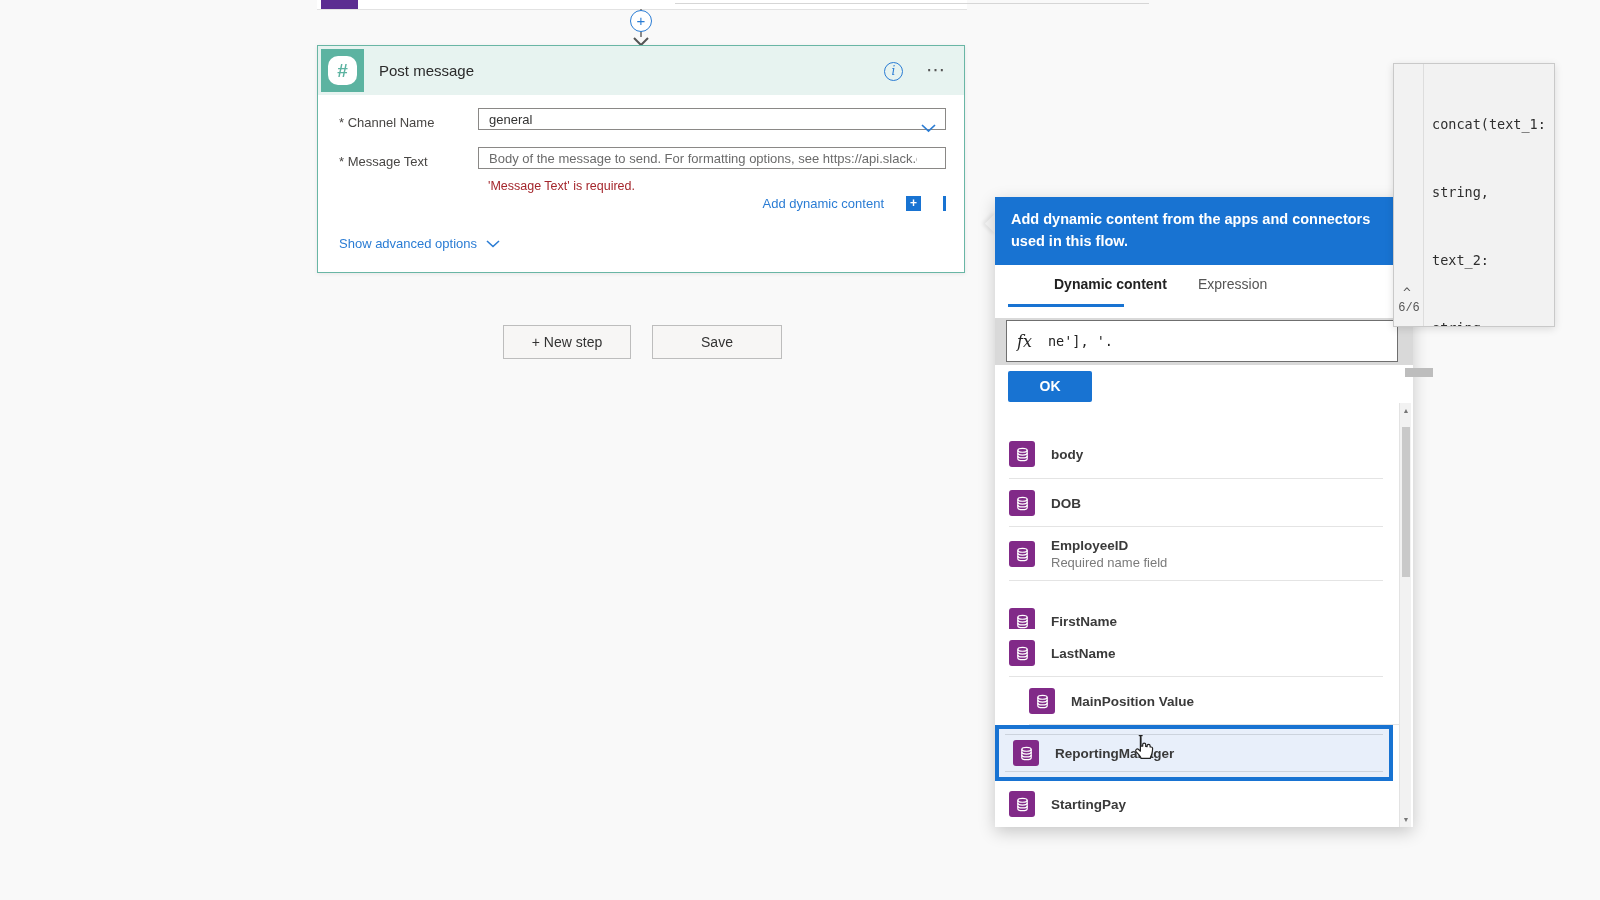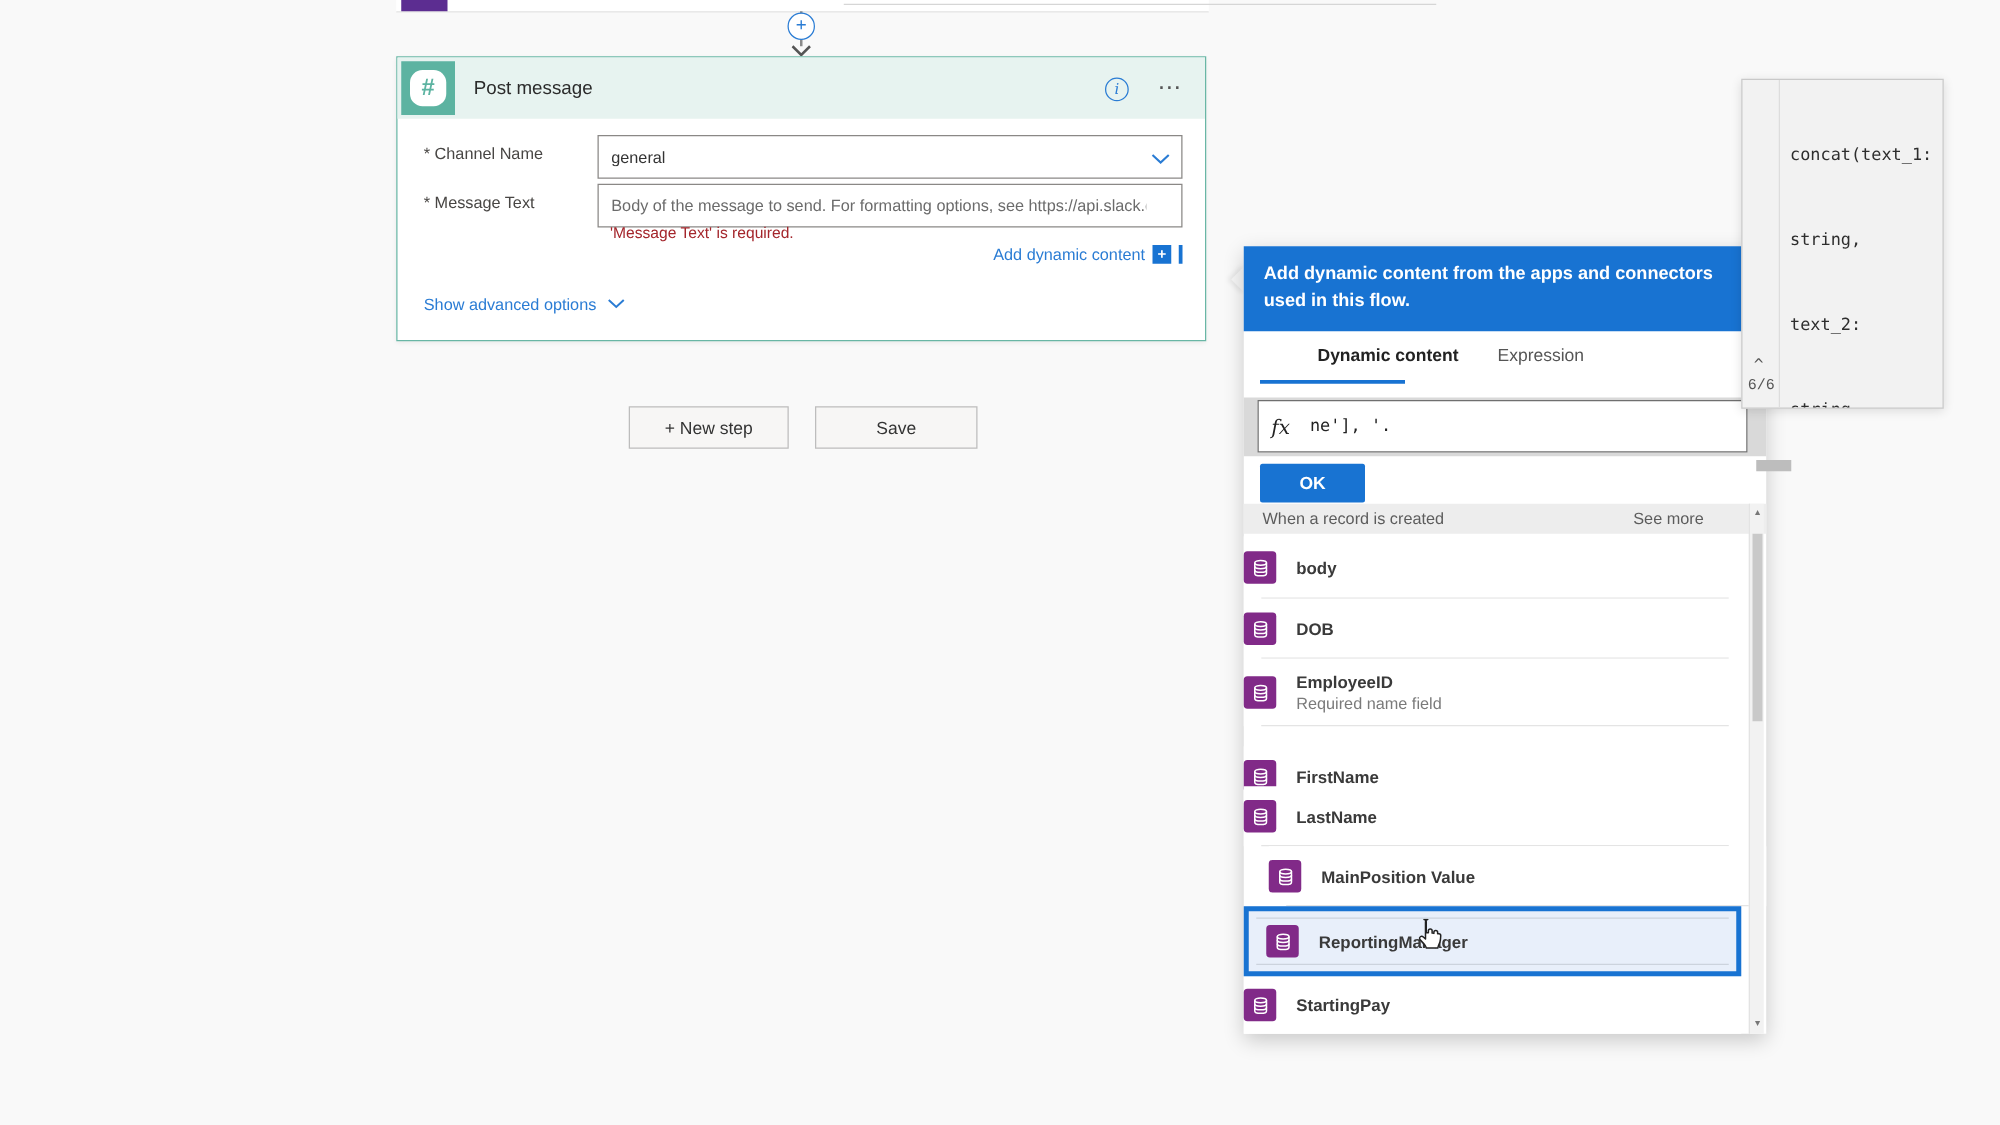--- a/index.html
+++ b/index.html
@@ -24,27 +24,27 @@
   .pm-header { position:absolute; left:0; top:0; width:100%; height:49px; background:#e7f3f0; }
   .pm-icon { position:absolute; left:3px; top:3px; width:43px; height:43px; background:#5cb3a1; display:flex; align-items:center; justify-content:center; }
   .pm-icon-blob { width:29px; height:29px; background:#fff; border-radius:10px; display:flex; align-items:center; justify-content:center;
                   color:#5cb3a1; font-weight:bold; font-size:19px; }
   .pm-title { position:absolute; left:61px; top:0; height:49px; line-height:49px; font-size:15px; color:#2b2b2b; }
   .info-icon { position:absolute; left:566px; top:16px; width:19px; height:19px; border:1.6px solid #2a7cd4; border-radius:50%;
                color:#2a7cd4; font-size:12px; line-height:16px; text-align:center; font-family:"DejaVu Serif",serif; font-style:italic; }
   .more-icon { position:absolute; left:608px; top:12px; font-size:19px; color:#555; letter-spacing:1px; }
 
   .f-label { position:absolute; left:21px; height:30px; line-height:30px; font-size:13px; color:#484644; }
-  .f-input-wrap { position:absolute; left:160px; width:468px; height:35px; }
+  .f-input-wrap { position:absolute; left:160px; width:468px; height:22px; }
   .f-input { width:100%; height:100%; border:1px solid #8a8886; background:#fff; font-family:"Liberation Sans",sans-serif;
              font-size:13px; color:#333; padding:0 28px 0 10px; outline:none; }
   .f-input::placeholder { color:#6b6b6b; opacity:1; }
   .dd-chevron { position:absolute; right:10px; top:11px; }
   .err-text { position:absolute; left:170px; top:133px; font-size:12.5px; color:#a4262c; }
-  .adc-wrap { position:absolute; top:150px; right:18px; display:flex; align-items:center; gap:6px; cursor:pointer; }
+  .adc-wrap { position:absolute; top:150px; right:18px; display:flex; align-items:center; gap:22px; cursor:pointer; }
   .adc-label { font-size:13px; color:#2a7cd4; }
   .adc-sq { width:15px; height:15px; background:#1873d2; color:#fff; font-size:12px; line-height:14px; text-align:center; font-weight:bold; }
   .adc-bar { width:3px; height:15px; background:#1873d2; }
   .sao-wrap { position:absolute; left:21px; top:188px; display:flex; align-items:center; gap:9px; cursor:pointer; }
   .sao-label { font-size:13px; color:#2a7cd4; }
 
   
   .btn { position:absolute; top:325px; height:34px; background:#f7f6f5; border:1px solid #bdbdbd; font-size:14px; color:#333;
          font-family:"Liberation Sans",sans-serif; text-align:center; line-height:32px; }
   .btn-newstep { left:503px; width:128px; }
@@ -73,21 +73,21 @@
   .text-caret { display:inline-block; width:2px; height:20px; background:#111; margin:0 1px; }
   .hscroll-frag { position:absolute; left:410px; top:171px; width:28px; height:9px; background:#bdbdbd; z-index:31; }
 
   .ok-btn { position:absolute; left:13px; top:174px; width:84px; height:31px; background:#1873d2; color:#fff; font-weight:700;
             font-size:14px; text-align:center; line-height:31px; border-radius:2px; cursor:pointer; }
 
   .section-hdr { position:absolute; left:0; top:206px; width:100%; height:24px; background:#ededed; }
   .section-title { position:absolute; left:15px; top:0; height:24px; line-height:24px; font-size:13px; color:#5c5c5c; }
   .see-more { position:absolute; right:50px; top:0; height:24px; line-height:24px; font-size:13px; color:#5c5c5c; cursor:pointer; }
 
-  .dc-row { position:absolute; left:0; width:398px; display:flex; align-items:center; padding-left:0; background:#fff; cursor:pointer; }
+  .dc-row { position:absolute; left:0; width:398px; display:flex; align-items:center; padding-left:14px; background:#fff; cursor:pointer; }
   .dc-row .divider { position:absolute; left:14px; right:10px; bottom:0; height:1px; background:#e4e4e4; }
   .db-icon { width:26px; height:26px; background:#812a88; border-radius:3px; flex:0 0 auto; display:flex; align-items:center; justify-content:center; }
   .dc-label { margin-left:16px; font-size:13.5px; font-weight:600; color:#3a3a3a; }
   .dc-sub { font-size:13px; font-weight:400; color:#7a7a7a; margin-top:2px; }
   .dc-textcol { margin-left:16px; display:flex; flex-direction:column; }
   .dc-textcol .dc-label { margin-left:0; }
 
   .hl-row { position:absolute; left:0; top:528px; width:398px; height:56px; border:4px solid #1873d2; background:#e8effa; z-index:5; }
   .hl-inner { position:absolute; left:6px; right:6px; top:5px; bottom:5px; border-top:1px solid #ccd3dd; border-bottom:1px solid #ccd3dd;
               display:flex; align-items:center; padding-left:8px; }
@@ -183,24 +183,20 @@
 
     <div class="fx-strip"></div>
     <div class="fx-input">
       <span class="fx-glyph">fx</span>
       <span class="fx-prefix">ne'], '.</span>
     </div>
     <div class="hscroll-frag"></div>
 
     <div class="ok-btn">OK</div>
 
-    <div class="section-hdr">
-      <span class="section-title">When a record is created</span>
-      <span class="see-more">See more</span>
-    </div>
 
     <div class="dc-row" style="top:232px; height:50px;">
       <div class="db-icon">
           <svg viewBox="0 0 16 16" width="15" height="15">
             <ellipse cx="8" cy="3.5" rx="5" ry="2.1" fill="none" stroke="#fff" stroke-width="1.3"></ellipse>
             <path d="M3 3.5v9c0 1.2 2.2 2.1 5 2.1s5-.9 5-2.1v-9" fill="none" stroke="#fff" stroke-width="1.3"></path>
             <path d="M3 6.5c0 1.2 2.2 2.1 5 2.1s5-.9 5-2.1M3 9.5c0 1.2 2.2 2.1 5 2.1s5-.9 5-2.1" fill="none" stroke="#fff" stroke-width="1.3"></path>
           </svg>
         </div>
       <span class="dc-label">body</span>

